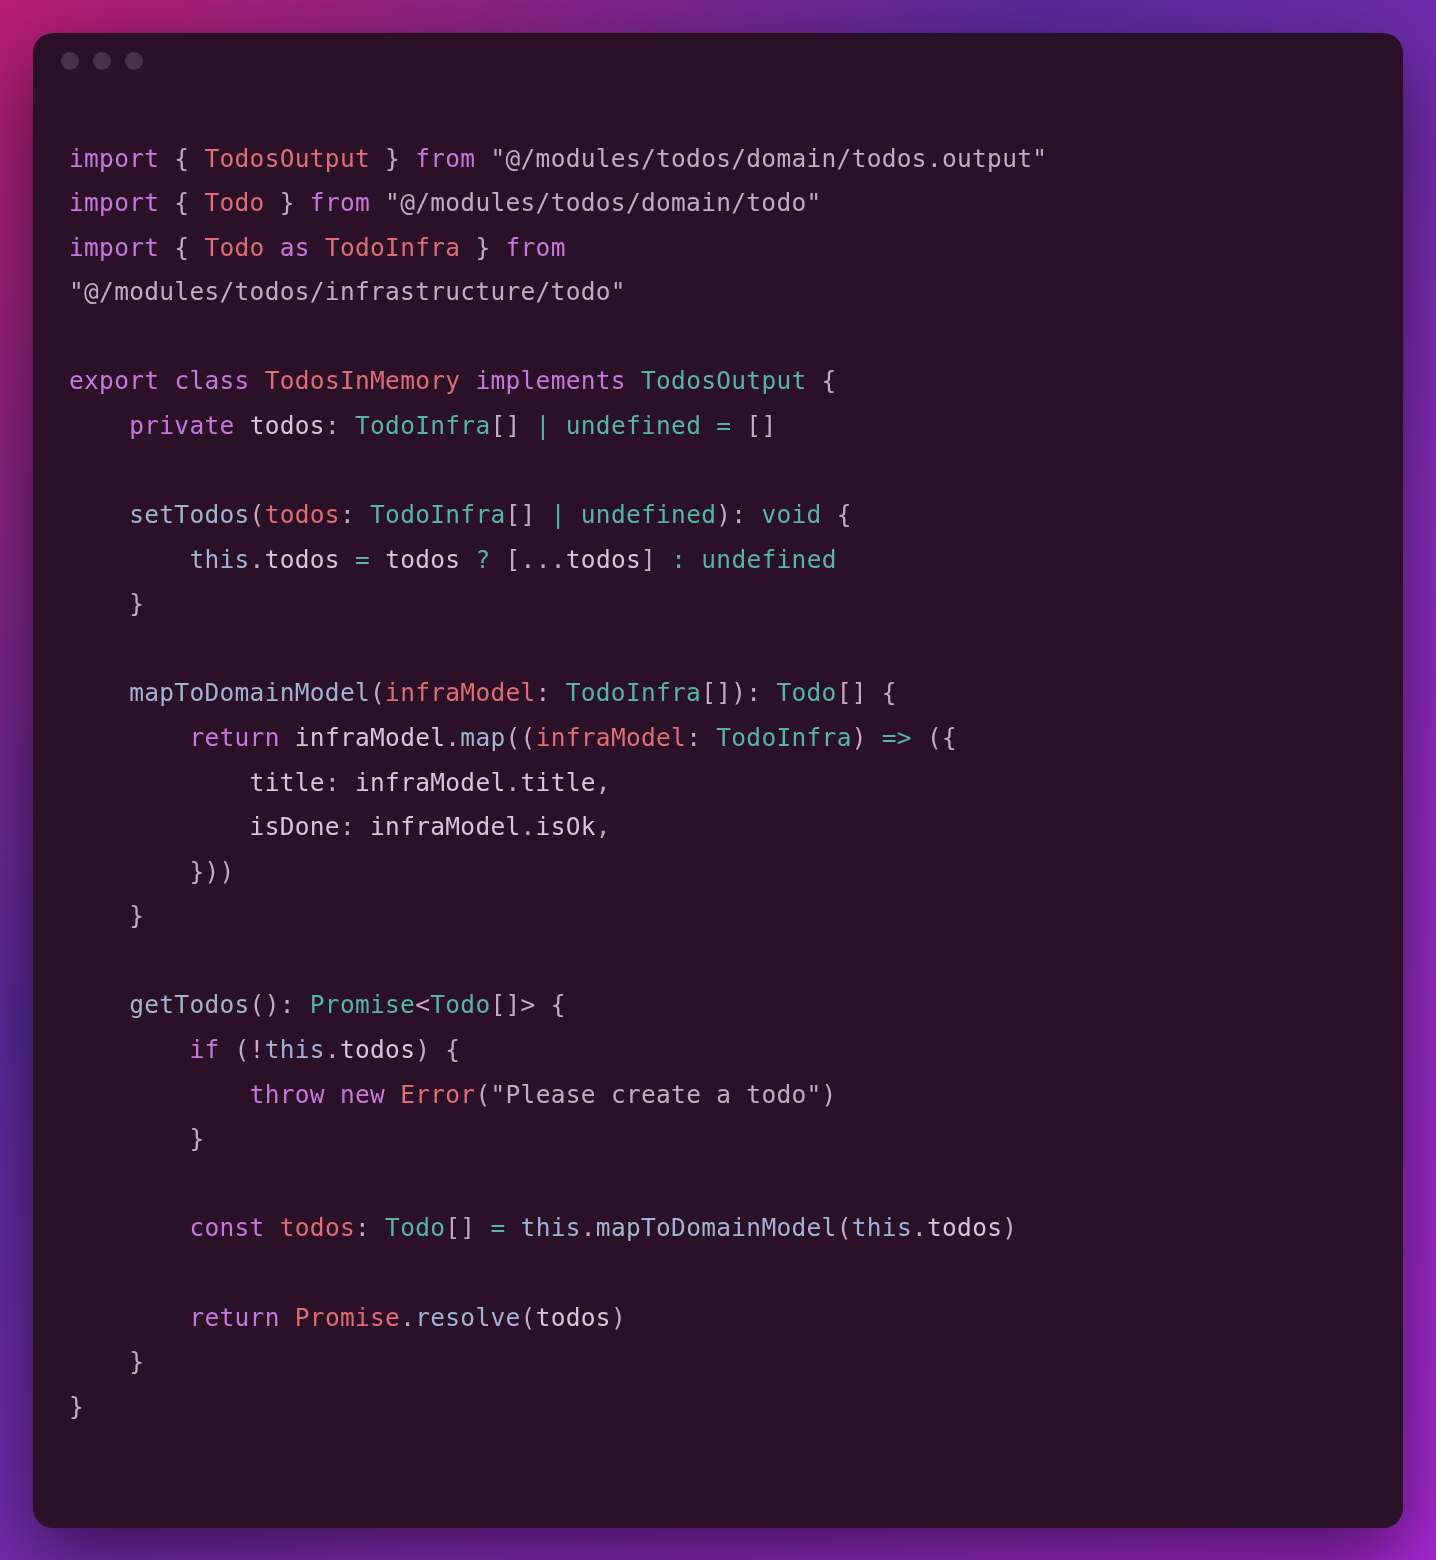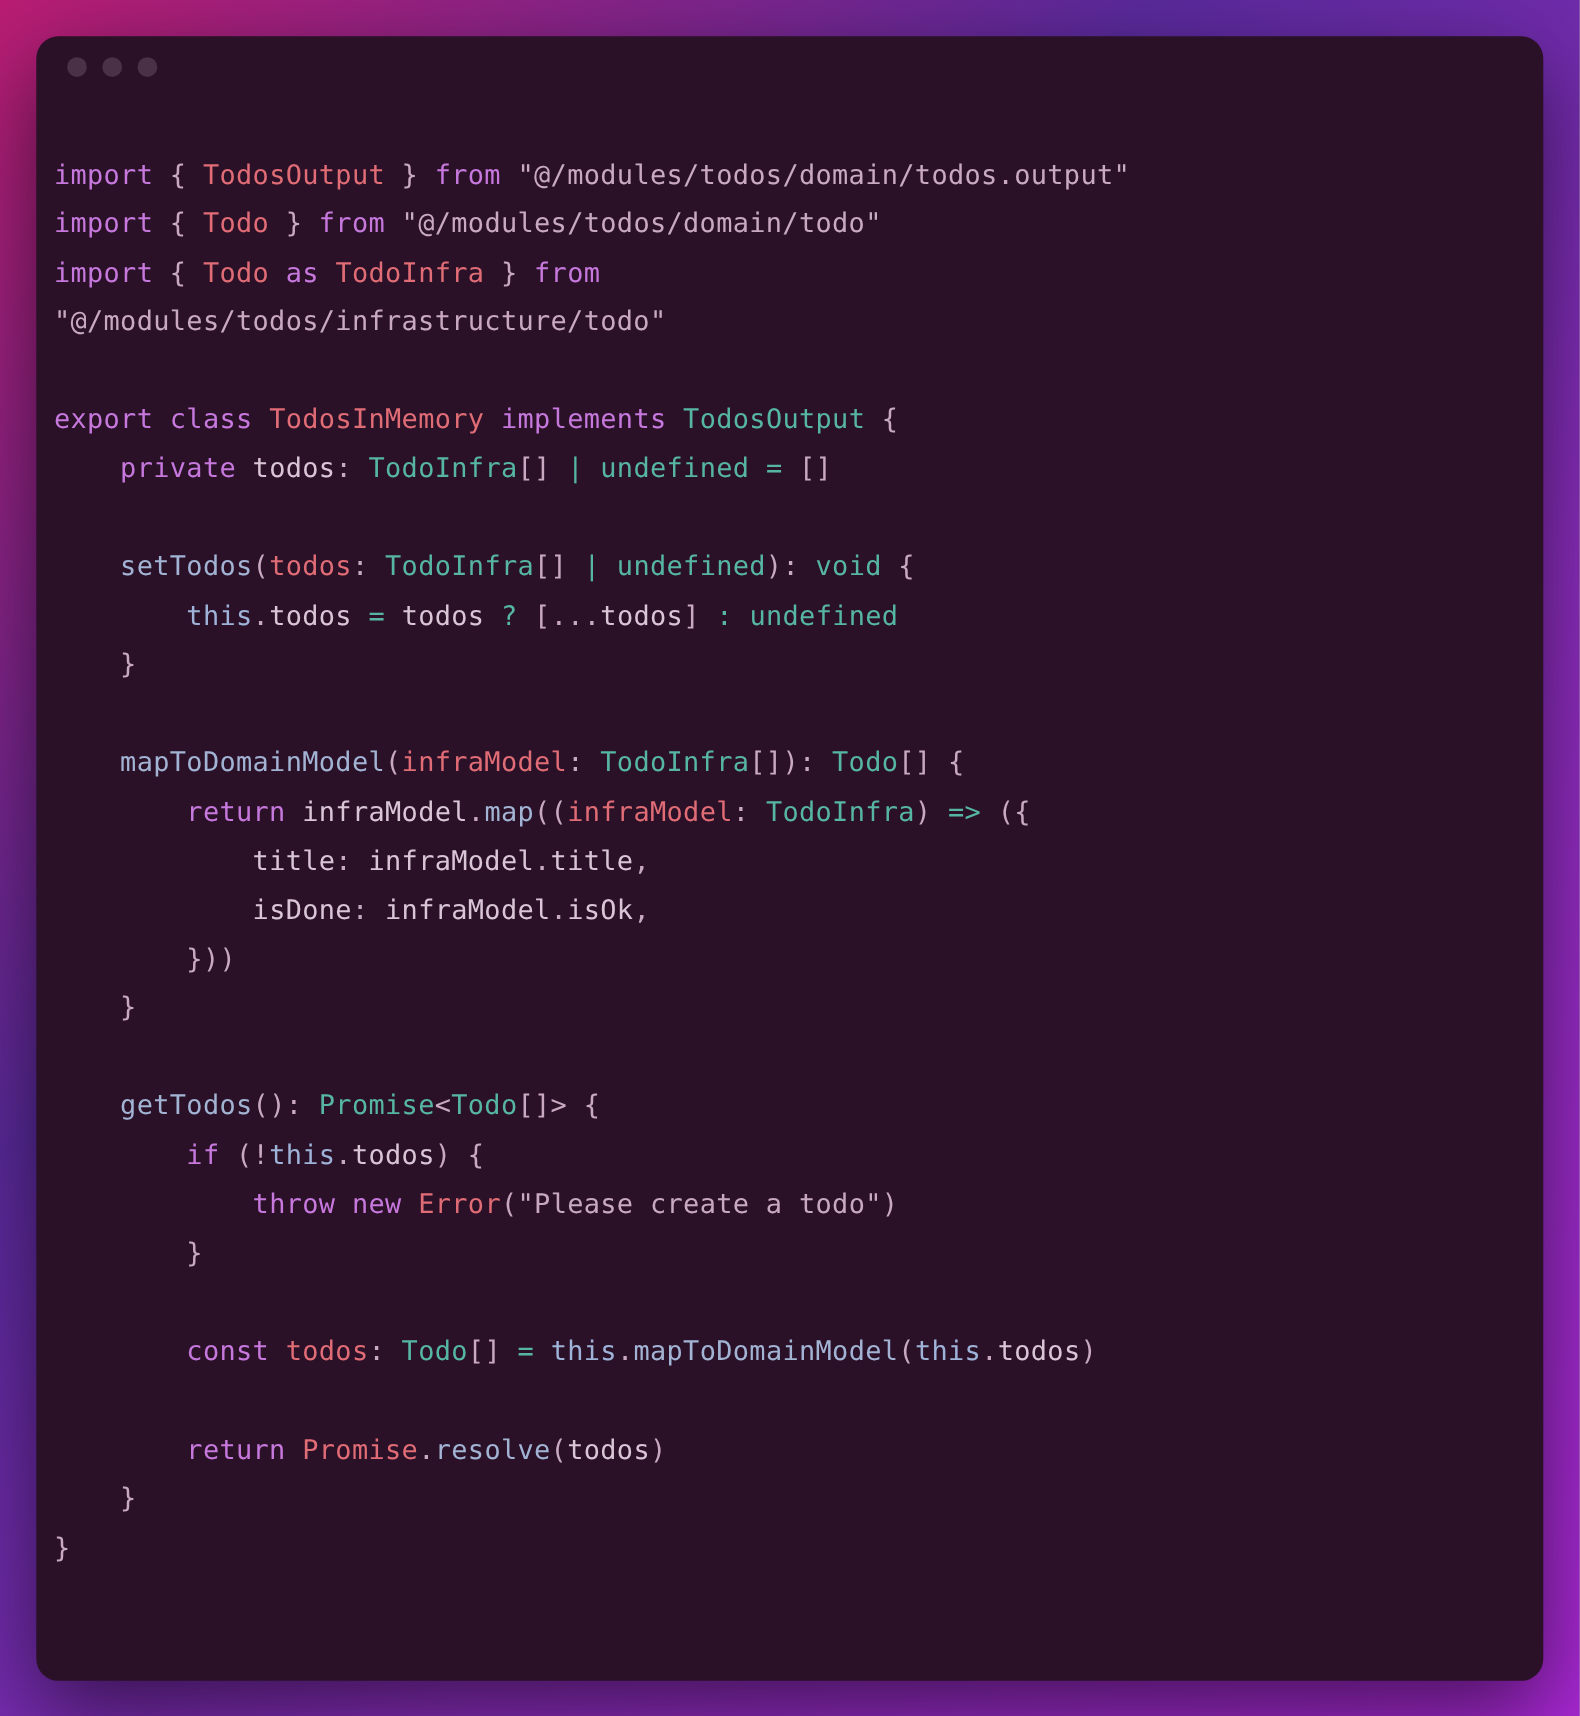--- a/index.html
+++ b/index.html
@@ -33,21 +33,21 @@
     padding-left: 28px;
     gap: 14px;
   }
   .dot {
     width: 18px;
     height: 18px;
     border-radius: 50%;
     background: #4a3148;
   }
   .code {
-    padding: 48px 36px 36px 16px;
+    padding: 48px 36px 36px 36px;
     font-size: 24.5px;
     line-height: 1.82;
     white-space: pre;
     color: #d9c5d6;
     letter-spacing: 0.3px;
   }
   .kw   { color: #c678dd; }   
   .ty   { color: #e06c75; }   
   .ty2  { color: #56b6a1; }   
   .fn   { color: #a2b3d3; }   

